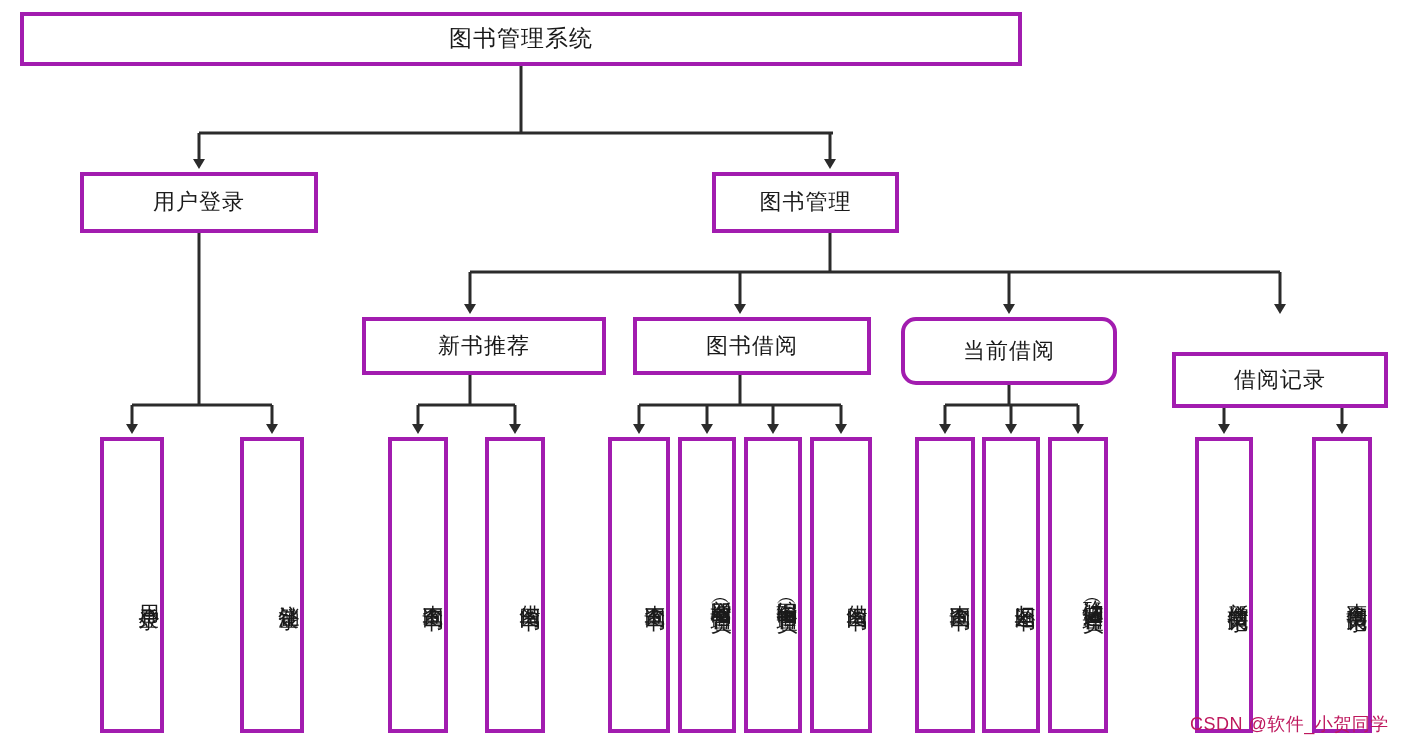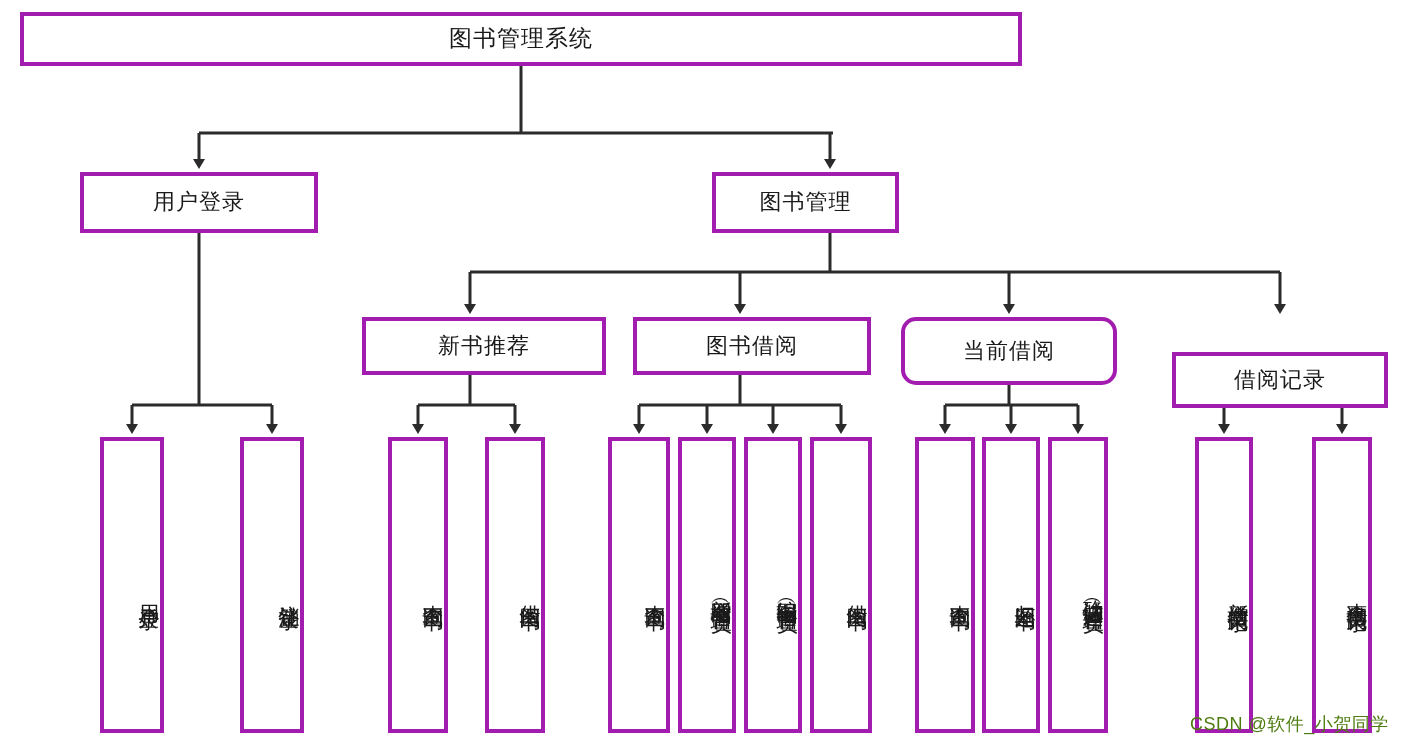--- a/index.html
+++ b/index.html
@@ -56,21 +56,21 @@
     top: 0;
     width: 1405px;
     height: 747px;
     pointer-events: none;
   }
   .watermark {
     position: absolute;
     left: 1190px;
     top: 712px;
     font-size: 18px;
-    color: #4d7c0f;
+    color: #be185d;
     white-space: nowrap;
     letter-spacing: 0.5px;
   }
 </style>
 </head>
 <body>
 
 <div id="diagram-canvas">
 
   <svg class="connectors" viewBox="0 0 1405 747" xmlns="http://www.w3.org/2000/svg">

